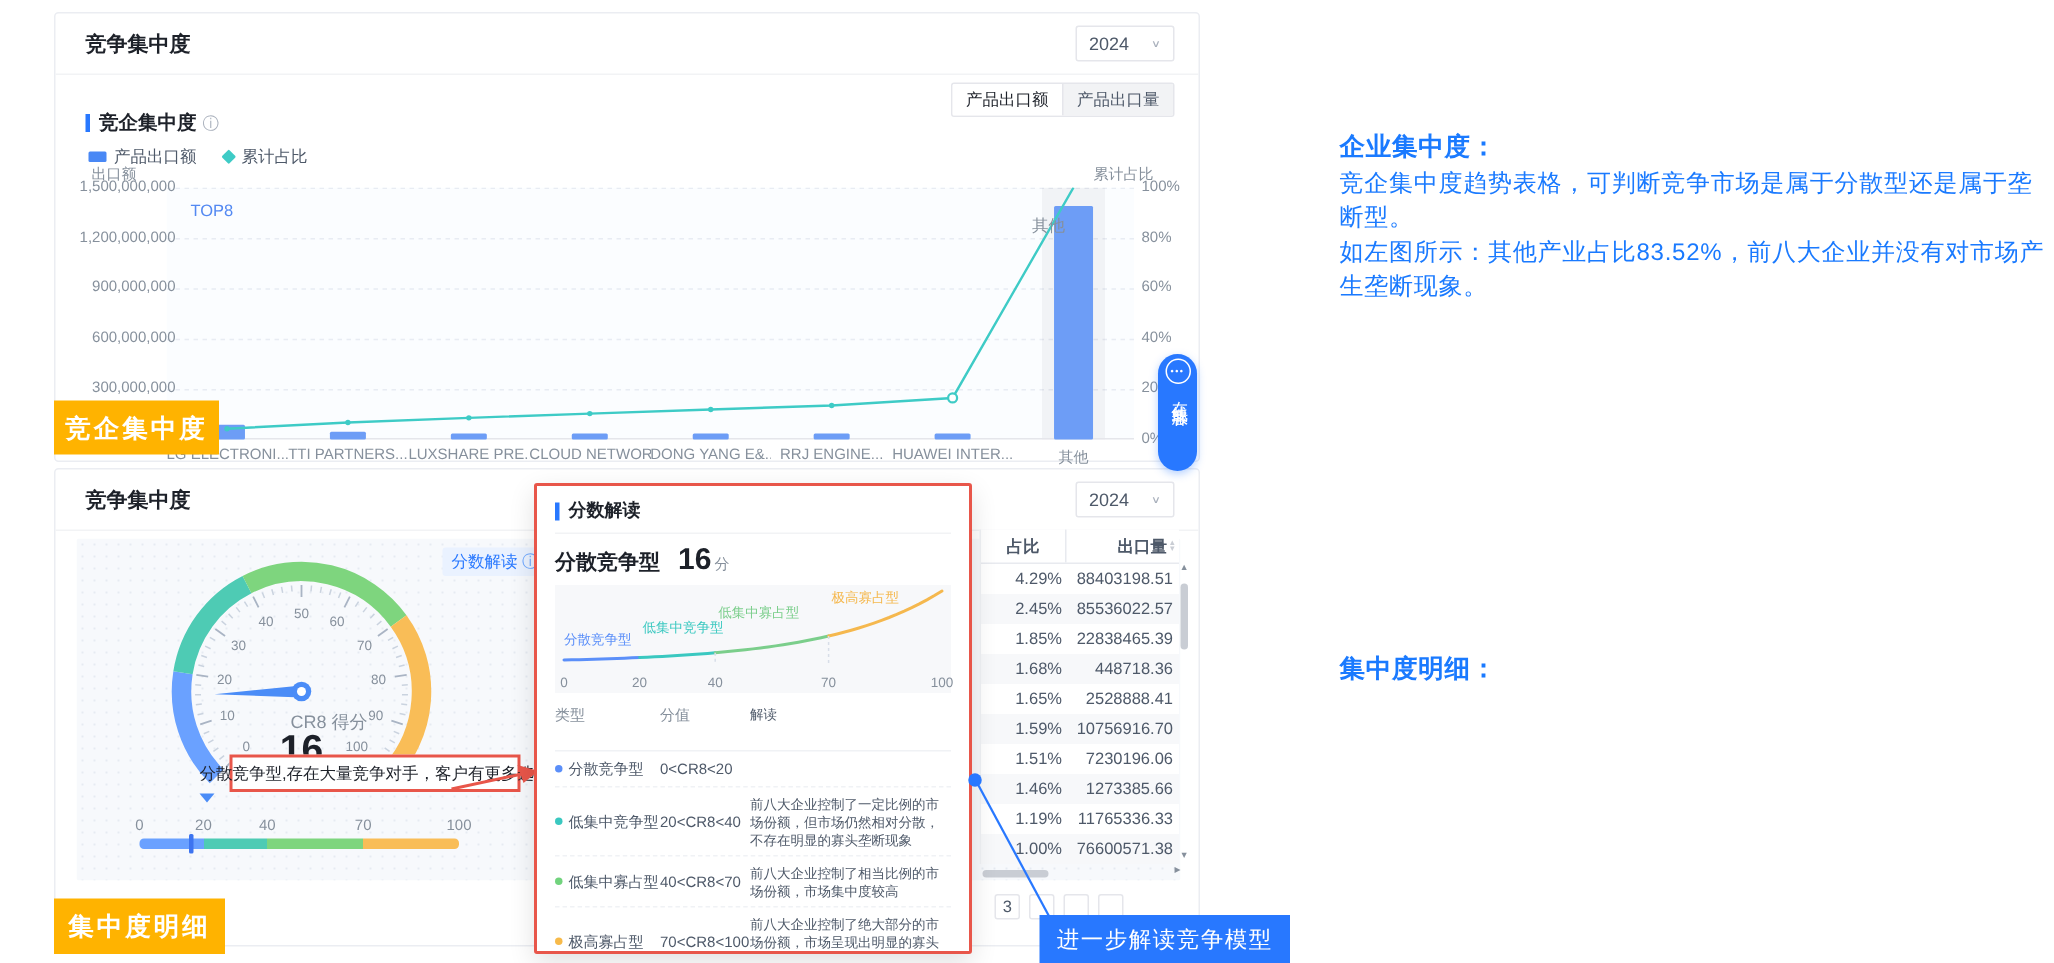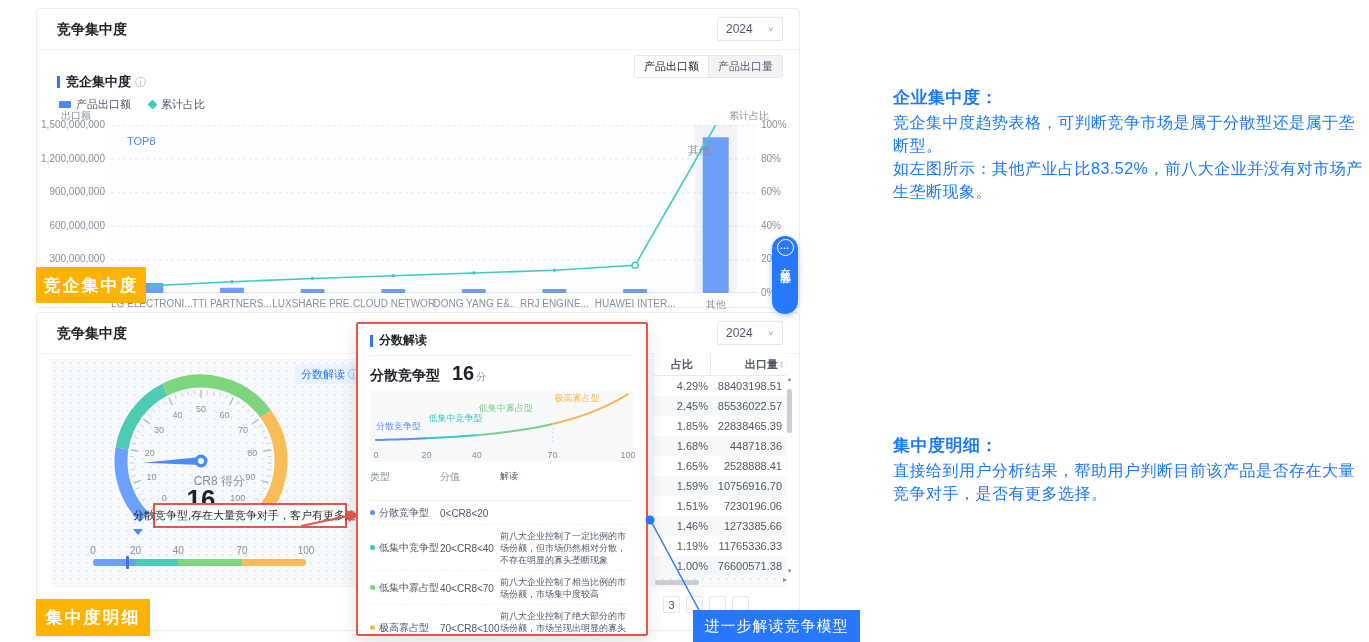--- a/index.html
+++ b/index.html
@@ -17,21 +17,21 @@
   .tab+.tab{border-left:1px solid #E5E6EB;}
   .sec-label{position:absolute;left:20px;top:64px;display:flex;align-items:center;font-size:13px;font-weight:bold;color:#1D2129;}
   .sbar{display:inline-block;width:3px;height:12px;background:#2878FF;margin-right:6px;}
   .info{font-size:11px;color:#A9B0BC;margin-left:4px;font-weight:normal;}
   .legend{position:absolute;left:22px;top:88px;display:flex;gap:18px;font-size:11px;color:#4E5969;align-items:center;}
   .lg-item{display:flex;align-items:center;gap:5px;}
   .lg-rect{width:12px;height:7px;border-radius:1px;}
   .lg-diamond{width:7px;height:7px;transform:rotate(45deg);border-radius:1px;}
   .axis-t{position:absolute;font-size:10px;color:#86909C;font-family:Liberation Mono, monospace;}
   .plot-svg{position:absolute;left:74px;top:116px;}
-  .ylab{position:absolute;left:2px;width:66px;text-align:right;font-size:10px;color:#86909C;}
+  .ylab{position:absolute;left:14px;width:66px;text-align:right;font-size:10px;color:#86909C;}
   .y2lab{position:absolute;left:724px;width:40px;font-size:10px;color:#86909C;}
   .xlabs{position:absolute;left:74px;top:289px;width:645px;display:flex;}
   .xlab{flex:1;text-align:center;font-size:10px;color:#86909C;white-space:nowrap;overflow:hidden;}
   .top8{position:absolute;left:90px;top:126px;font-size:11px;color:#5389F2;}
   .qita{position:absolute;left:651px;top:134px;font-size:11px;color:#86909C;}
   .svc{position:absolute;left:772px;top:236px;width:26px;height:78px;background:#2878FF;border-radius:13px;z-index:30;display:flex;flex-direction:column;align-items:center;box-shadow:0 2px 6px rgba(40,120,255,.35);cursor:pointer;}
   .svc-ico{width:17px;height:17px;border-radius:50%;background:#2878FF;border:1.5px solid #fff;color:#fff;display:flex;align-items:center;justify-content:center;font-size:6px;letter-spacing:1px;margin-top:3px;box-sizing:border-box;font-weight:bold;}
   .svc-txt{writing-mode:vertical-lr;color:#fff;font-size:11px;letter-spacing:2px;margin-top:3px;}
   .tag{position:absolute;background:#FFB300;color:#fff;font-weight:bold;font-size:17px;display:flex;align-items:center;justify-content:center;letter-spacing:2px;z-index:20;}
   .content-bg{position:absolute;left:14px;top:46px;width:736px;height:228px;background-color:#F7F9FC;background-image:radial-gradient(#E6EBF2 1px,transparent 1px);background-size:8px 8px;border-radius:2px;z-index:1;}
@@ -414,19 +414,16 @@
 
   <div class="note" style="top:86px;">
     <div class="note-title">企业集中度：</div>
     <div>
         <div class="note-line">竞企集中度趋势表格，可判断竞争市场是属于分散型还是属于垄断型。</div>
         <div class="note-line">如左图所示：其他产业占比83.52%，前八大企业并没有对市场产生垄断现象。</div>
       </div>
   </div>
   <div class="note" style="top:434px;">
     <div class="note-title">集中度明细：</div>
-    <div>
-        <div class="note-line">直接给到用户分析结果，帮助用户判断目前该产品是否存在大量竞争对手，是否有更多选择。</div>
-      </div>
   </div>
 
   <div class="tag" style="left:36px;top:599px;width:114px;height:37px;">集中度明细</div>
 </div>
 
 </body></html>

